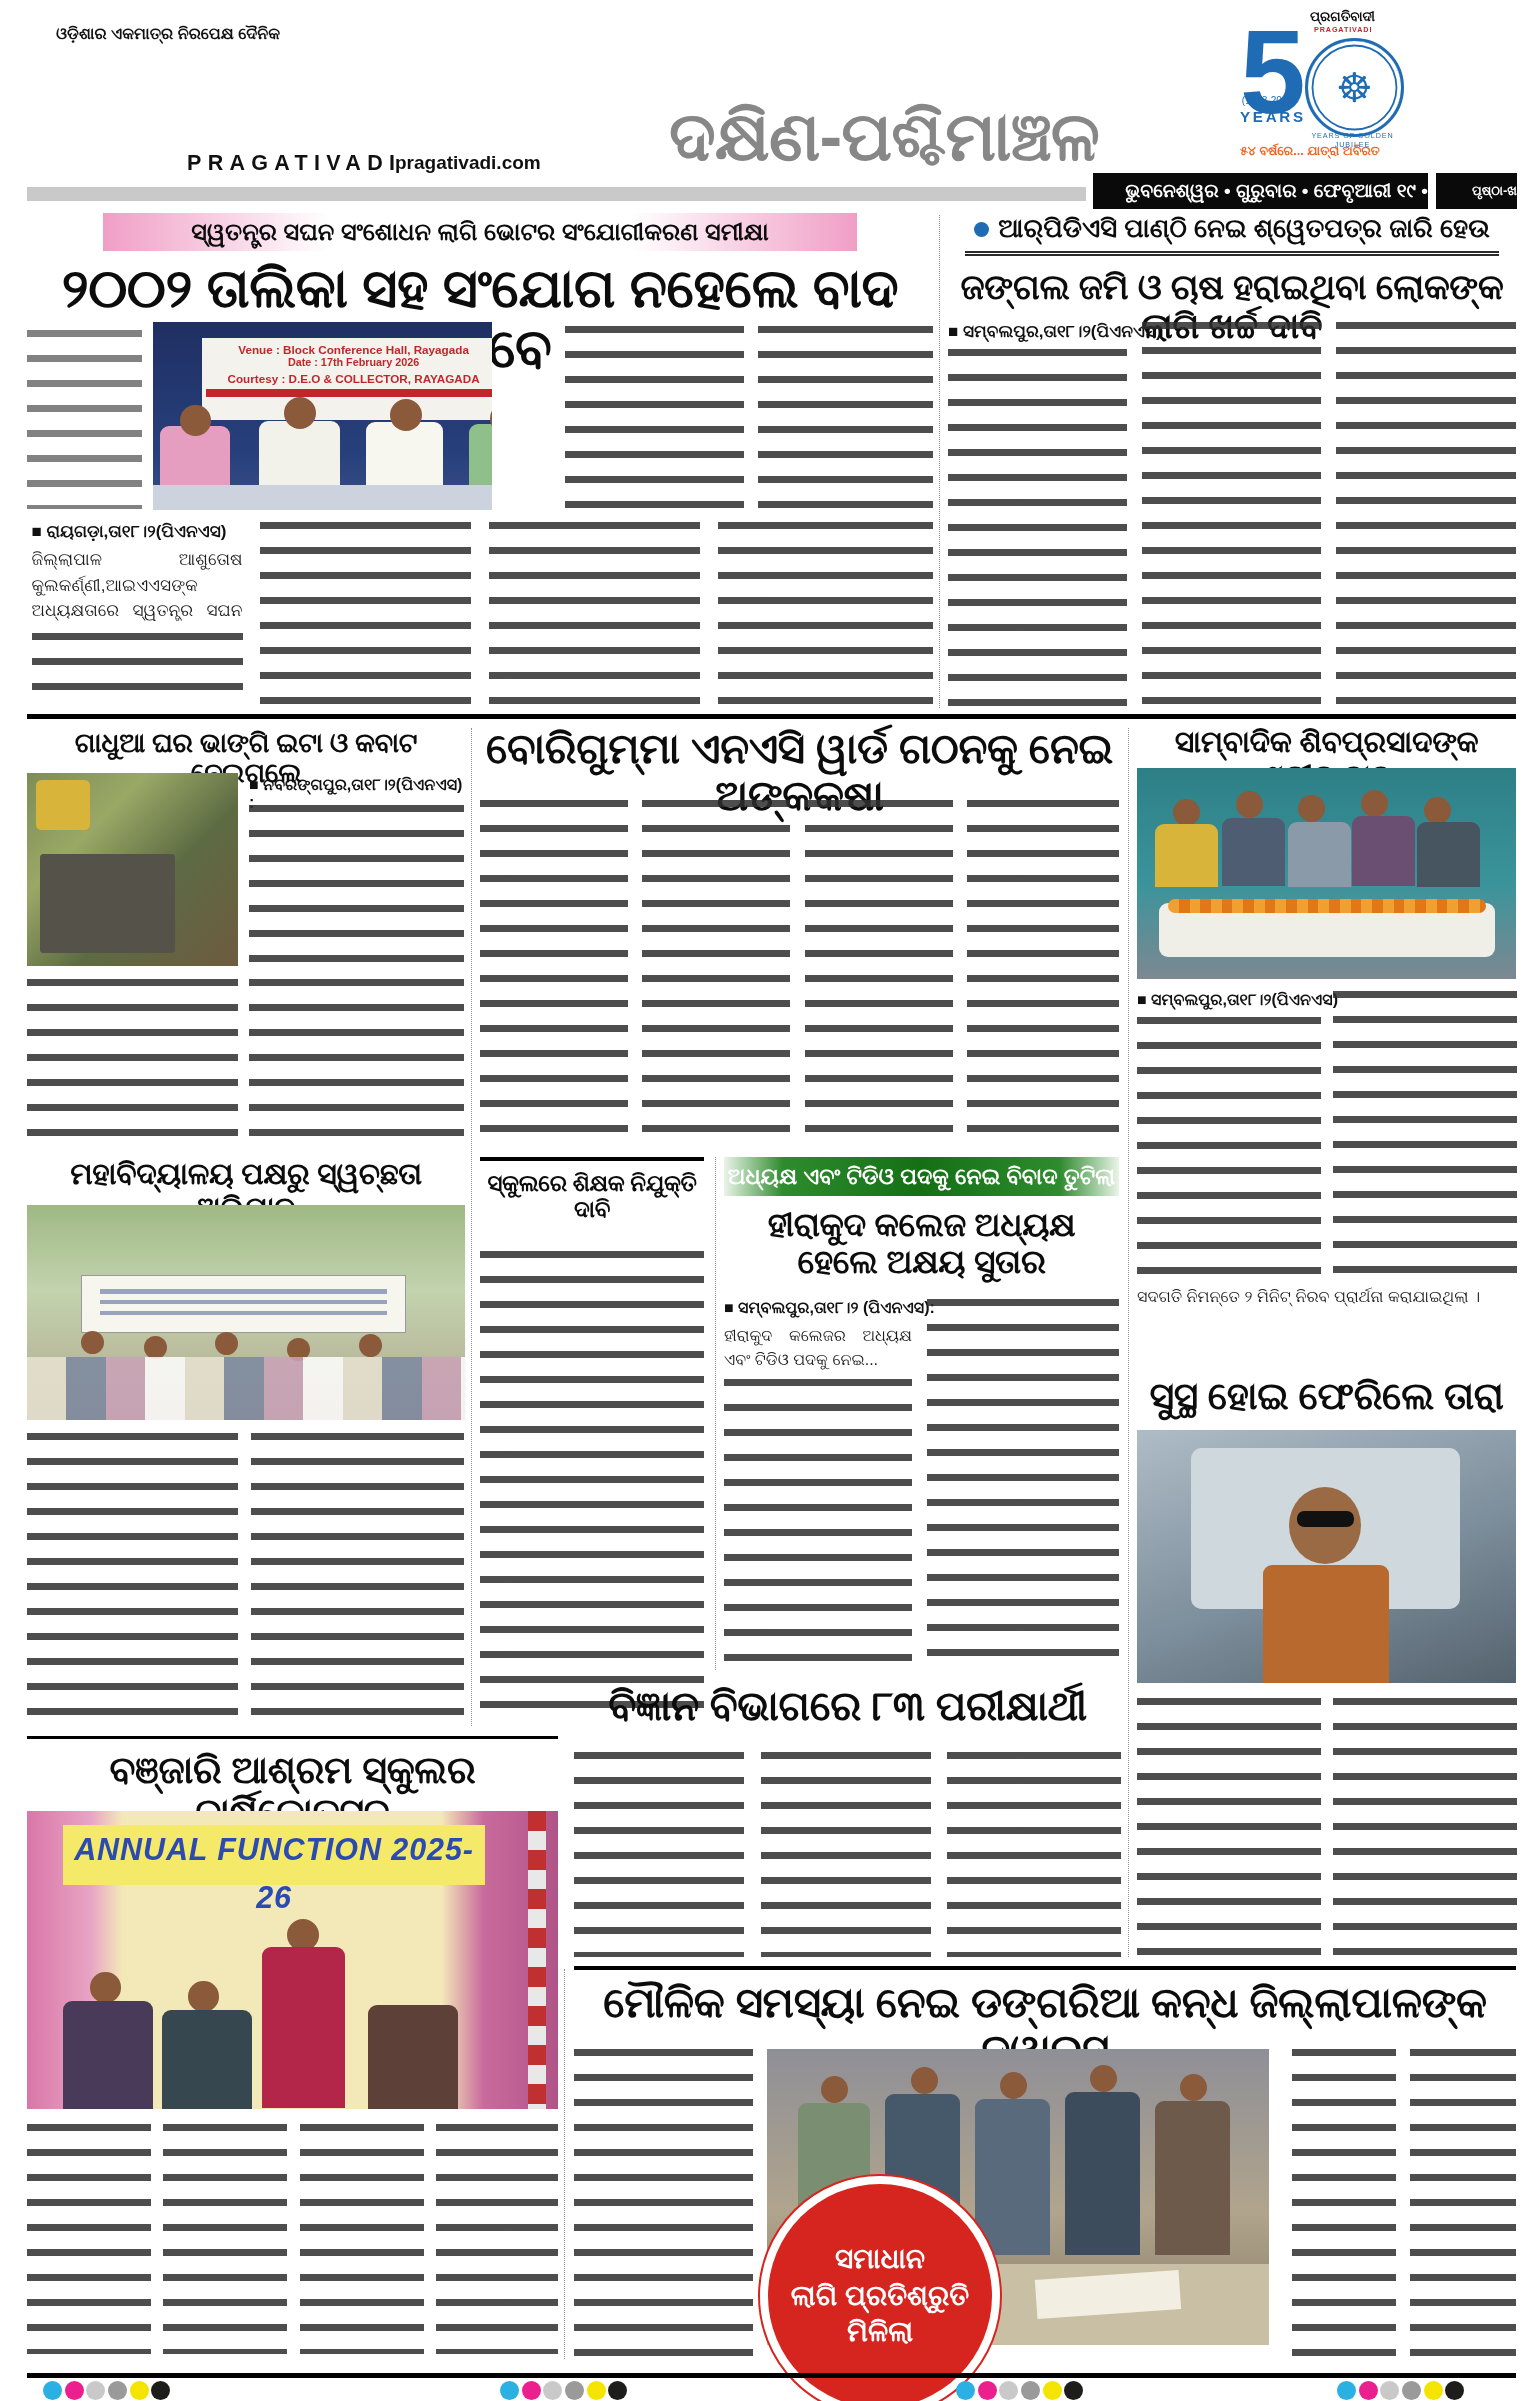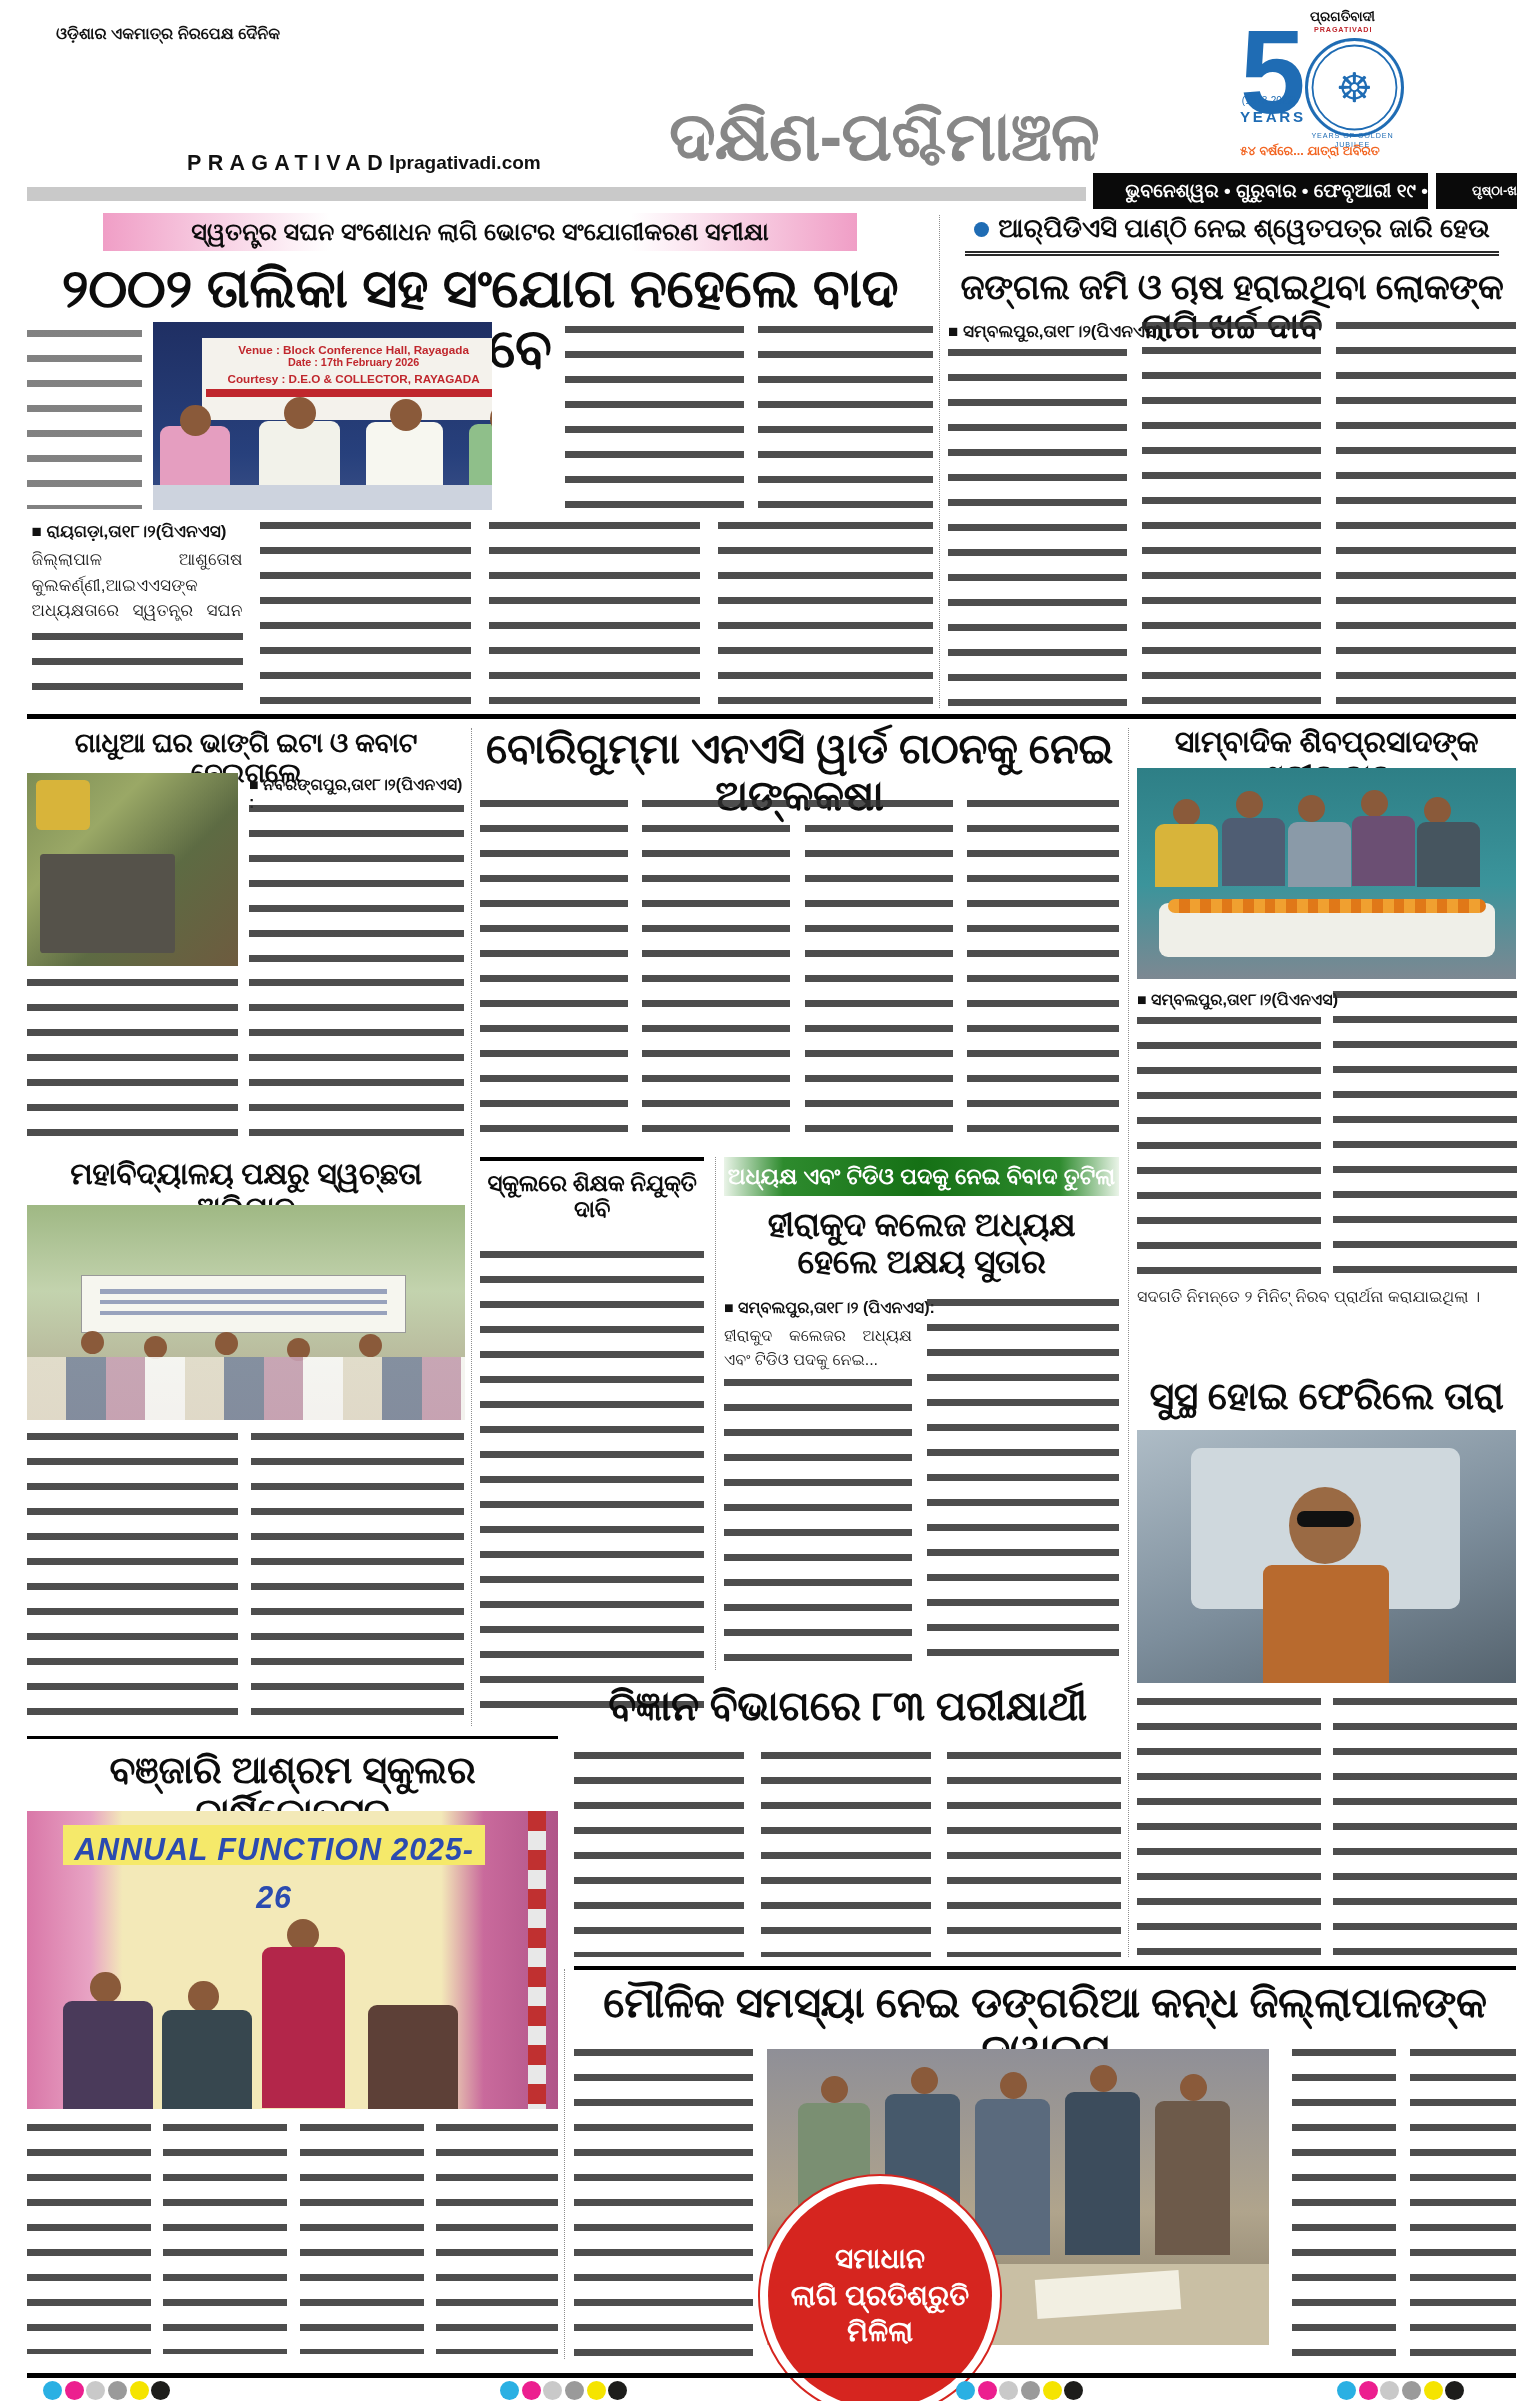--- a/index.html
+++ b/index.html
@@ -210,21 +210,21 @@
   <div class="abs tx" style="left:0;top:327px;width:184px;height:258px;"></div>
   <div class="abs tx" style="left:196px;top:327px;width:184px;height:258px;"></div>
 </div>
 
 <div class="abs" style="left:27px;top:1736px;width:531px;height:623px;">
   <div class="abs rule" style="left:0;top:0;width:531px;height:2.7px;"></div>
   <div class="abs hl" style="left:0;top:12.6px;width:531px;font-size:38px;">ବଞ୍ଜାରି ଆଶ୍ରମ ସ୍କୁଲର ବାର୍ଷିକୋତ୍ସବ</div>
   <div class="photo" style="left:0;top:75px;width:531px;height:298px;background:linear-gradient(90deg,#d977a8 0%,#e8a4c4 12%,#f3e9b8 18%,#f3e9b8 78%,#c96a9c 86%,#b05488 100%);">
     <div class="abs" style="left:501px;top:0;width:18px;height:298px;
          background:repeating-linear-gradient(180deg,#c03030 0 20px,#e8e8e8 20px 39px);"></div>
-    <div class="abs" style="left:36px;top:14.4px;width:422px;height:40px;background:#f5e96a;color:#2b4bb0;font-weight:800;font-style:italic;
+    <div class="abs" style="left:36px;top:14.4px;width:422px;height:60px;background:#f5e96a;color:#2b4bb0;font-weight:800;font-style:italic;
                 font-size:30.5px;text-align:center;line-height:48px;letter-spacing:0.9px;">ANNUAL FUNCTION 2025-26</div>
     <div class="head" style="left:63px;top:161px;width:30.5px;height:30.5px;"></div>
     <div class="head" style="left:161px;top:170px;width:30.5px;height:30.5px;"></div>
     <div class="head" style="left:260px;top:108px;width:32px;height:32px;"></div>
     <div class="person" style="left:235px;top:136px;width:83px;height:161px;background:#b3264a;"></div>
     <div class="person" style="left:36px;top:190px;width:90px;height:108px;background:#4a3a5a;"></div>
     <div class="person" style="left:135px;top:199px;width:90px;height:99px;background:#37474f;"></div>
     <div class="person" style="left:341px;top:194px;width:90px;height:104px;background:#5d4037;"></div>
   </div>
   <div class="abs tx" style="left:0;top:388px;width:124px;height:230px;"></div>

